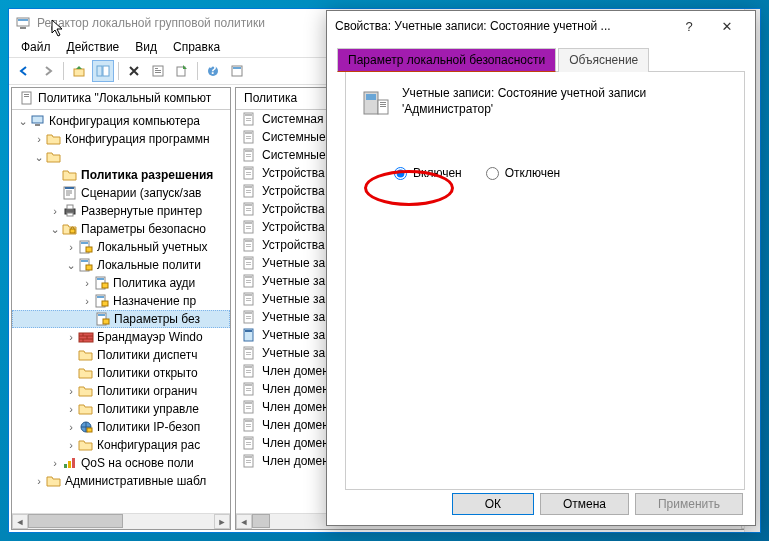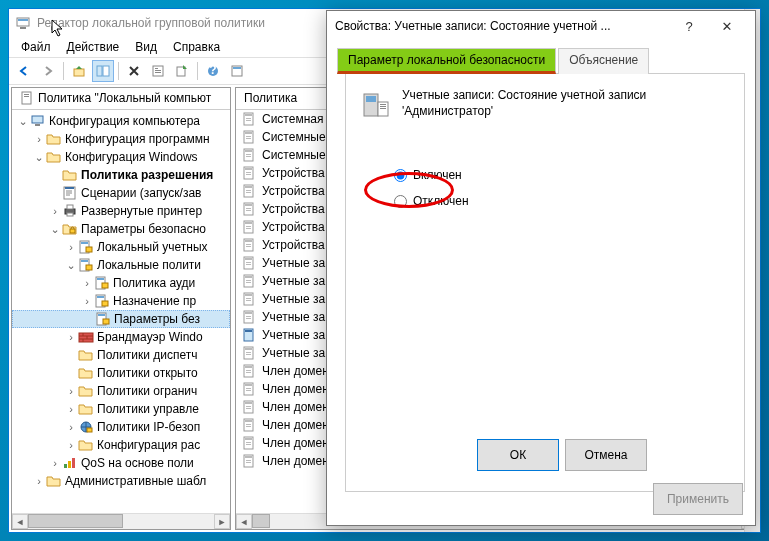--- a/index.html
+++ b/index.html
@@ -46,38 +46,38 @@
 
 .dialog { position: absolute; left: 326px; top: 10px; width: 430px; height: 516px; background: #fff; border: 1px solid #777; box-shadow: 0 4px 20px rgba(0,0,0,0.3); }
 .dlg-titlebar { height: 30px; display: flex; align-items: center; padding: 0 8px; }
 .dlg-title { flex: 1; font-size: 12px; white-space: nowrap; overflow: hidden; text-overflow: ellipsis; }
 .dlg-help { width: 36px; text-align: center; font-size: 13px; color: #333; }
 .dlg-close { width: 40px; text-align: center; font-size: 13px; color: #333; }
 
 .dlg-body { padding: 6px 10px 10px 10px; }
 .tabs { display: flex; border-bottom: 1px solid #ccc; }
 .tab { padding: 4px 10px; border: 1px solid #ccc; border-bottom: none; margin-right: 2px; background: #fff; position: relative; top: 1px; }
-.tab.active { background: #84cc16; border-bottom: 3px solid #c2410c; }
+.tab.active { background: #a21caf; border-bottom: 1px solid #c2410c; }
 .tab.inactive { background: #f4f4f4; color: #444; }
 
 .tab-panel { border: 1px solid #ccc; border-top: none; height: 418px; padding: 14px; position: relative; margin-left: 8px; }
 .policy-head { display: flex; gap: 10px; }
 .policy-icon { width: 32px; height: 32px; }
 .policy-desc { font-size: 12px; line-height: 1.3; }
 
-.radios { margin-top: 48px; margin-left: 34px; display: flex; flex-direction: column; gap: 12px; }
+.radios { margin-top: 48px; margin-left: 34px; display: flex; flex-direction: row; gap: 24px; }
 .radio-row { display: flex; align-items: center; gap: 6px; }
 .radio-row label { font-size: 12px; }
 
 .highlight-ellipse { position: absolute; border: 3px solid #e60000; border-radius: 50%; pointer-events: none; }
 
 .dlg-buttons { position: absolute; bottom: 10px; right: 12px; display: flex; gap: 6px; }
-.btn { min-width: 82px; height: 32px; border: 1px solid #adadad; background: #e1e1e1; font-size: 12px; padding: 0 13px; }
+.btn { min-width: 82px; height: 22px; border: 1px solid #adadad; background: #e1e1e1; font-size: 12px; padding: 0 22px; }
 .btn.default { border: 1px solid #0078d7; }
-.btn:disabled { color: #888; margin-top: 44px; }
+.btn:disabled { color: #888; }
 
 
 svg { display: block; }
 </style>
 </head>
 <body>
 
 <div class="main-window">
   <div class="titlebar">
     <span class="app-icon">
@@ -191,21 +191,20 @@
             </span>
             <span class="tree-label">Конфигурация программн</span>
           </div>
           <div class="tree-row" style="padding-left: 20px;">
             <span class="exp">⌄</span>
             <span class="tree-icon">
               <svg width="16" height="16">
                 <path d="M1 4 L6 4 L7 6 L14 6 L14 13 L1 13 Z" fill="#ffe9a8" stroke="#cc9933"></path>
               </svg>
             </span>
-            <span class="tree-label">Конфигурация Windows</span>
           </div>
           <div class="tree-row" style="padding-left: 36px; font-weight: bold;">
             <span class="exp"></span>
             <span class="tree-icon">
               <svg width="16" height="16">
                 <path d="M1 4 L6 4 L7 6 L14 6 L14 13 L1 13 Z" fill="#ffe9a8" stroke="#cc9933"></path>
               </svg>
             </span>
             <span class="tree-label">Политика разрешения</span>
           </div>

